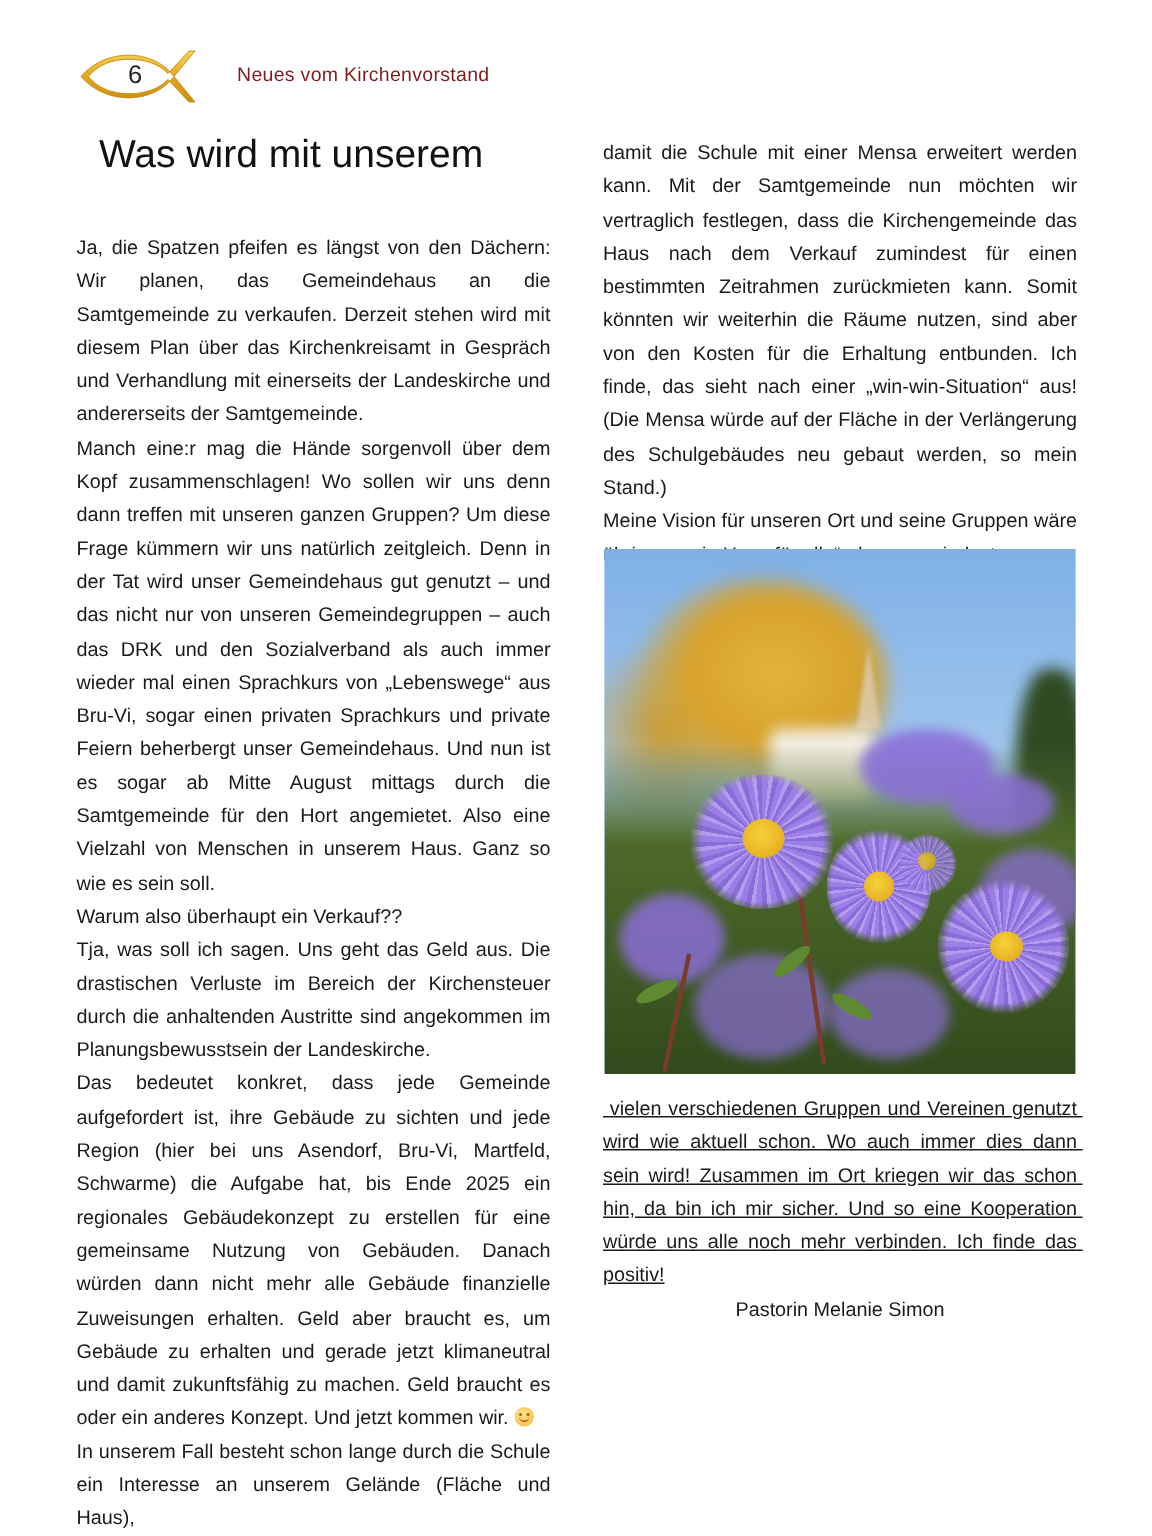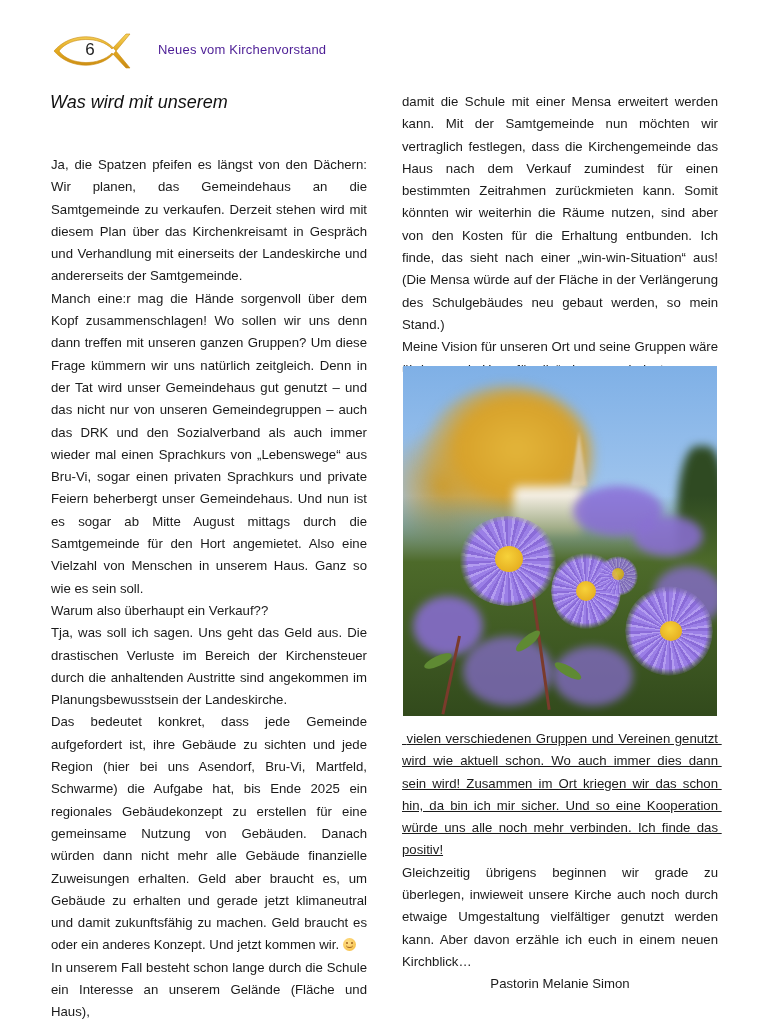--- a/index.html
+++ b/index.html
@@ -2,29 +2,29 @@
 <html><head>
 <meta charset="utf-8">
 <style>
   html, body { margin: 0; padding: 0; background: #ffffff; }
   body { width: 768px; height: 1024px; position: relative; overflow: hidden; font-family: "Liberation Sans", sans-serif; color: #1a1a1a; }
 
   .header { position: absolute; left: 50px; top: 30px; height: 44px; width: 700px; }
   .fish { position: absolute; left: 0; top: 0; width: 84px; height: 42px; }
   .fish svg { width: 84px; height: 42px; display: block; }
   .page-num { position: absolute; left: 30px; top: 10px; width: 20px; text-align: center; font-size: 17px; color: #222; }
-  .section-title { position: absolute; left: 108px; top: 12px; font-size: 13px; color: #4c1d95; letter-spacing: 0.2px; }
+  .section-title { position: absolute; left: 108px; top: 12px; font-size: 13px; color: #7f1d1d; letter-spacing: 0.2px; }
 
   .col { position: absolute; font-size: 13.2px; line-height: 22.3px; text-align: justify; }
   .col-left { left: 51px; top: 154px; width: 316px; }
   .col-right { left: 402px; top: 91px; width: 316px; }
   .col-right2 { left: 402px; top: 728px; width: 316px; }
   .col p { margin: 0; }
 
-  .headline { position: absolute; left: 50px; top: 90px; width: 316px; font-style: italic; font-size: 18px; line-height: 24px; color: #111; }
+  .headline { position: absolute; left: 66px; top: 90px; width: 316px; font-size: 26px; line-height: 24px; color: #111; }
   .headline .l2 { display: block; padding-left: 113px; }
 
   .emoji { display: inline-block; width: 13px; height: 13px; border-radius: 50%; background: radial-gradient(circle at 40% 35%, #ffe08a, #f5b93a); vertical-align: -2px; position: relative; }
   .emoji::before { content: ""; position: absolute; left: 3px; top: 4px; width: 2px; height: 2px; background: #a0601c; border-radius: 50%; box-shadow: 5px 0 0 #a0601c; }
   .emoji::after { content: ""; position: absolute; left: 3px; top: 6px; width: 7px; height: 3px; border-bottom: 1.2px solid #a0601c; border-radius: 0 0 5px 5px; }
 
   .photo { position: absolute; left: 403px; top: 366px; width: 314px; height: 350px; overflow: hidden; background: #8fb7e6; }
   .photo .sky { position: absolute; inset: 0; background: linear-gradient(180deg, #7fb0e6 0%, #a6c9ef 45%, #c9d9ea 60%, #a7b8c9 100%); }
   .photo .tree { position: absolute; left: 20px; top: 20px; width: 170px; height: 140px; border-radius: 50% 50% 45% 45%; background: radial-gradient(ellipse at 55% 45%, #e3b53a 0%, #d7a12a 45%, rgba(200,150,40,0.0) 75%); filter: blur(6px); }
   .photo .tree2 { position: absolute; left: -20px; top: 60px; width: 120px; height: 120px; border-radius: 50%; background: radial-gradient(circle, #c99a2e 0%, rgba(190,140,40,0) 70%); filter: blur(5px); }
@@ -109,15 +109,14 @@
     <div class="center" style="left:35px;top:35px;width:22px;height:20px;"></div>
   </div>
   <div class="flower" style="left:195px;top:190px;width:40px;height:40px;opacity:0.8;">
     <div class="petals"></div>
     <div class="center" style="left:14px;top:12px;width:12px;height:12px;"></div>
   </div>
 </div>
 
 <div class="col col-right2">
   <p style="white-space:pre-wrap;text-decoration:underline;"> vielen verschiedenen Gruppen und Vereinen genutzt wird wie aktuell schon. Wo auch immer dies dann sein wird! Zusammen im Ort kriegen wir das schon hin, da bin ich mir sicher. Und so eine Kooperation würde uns alle noch mehr verbinden. Ich finde das positiv!</p>
-  <p>Gleichzeitig übrigens beginnen wir grade zu überlegen, inwieweit unsere Kirche auch noch durch etwaige Umgestaltung vielfältiger genutzt werden kann. Aber davon erzähle ich euch in einem neuen Kirchblick…</p>
   <p style="text-align:center;">Pastorin Melanie Simon</p>
 </div>
 
 </body></html>

